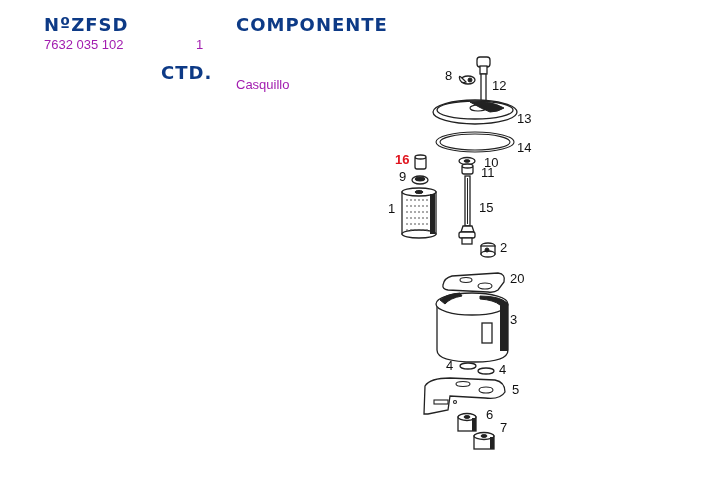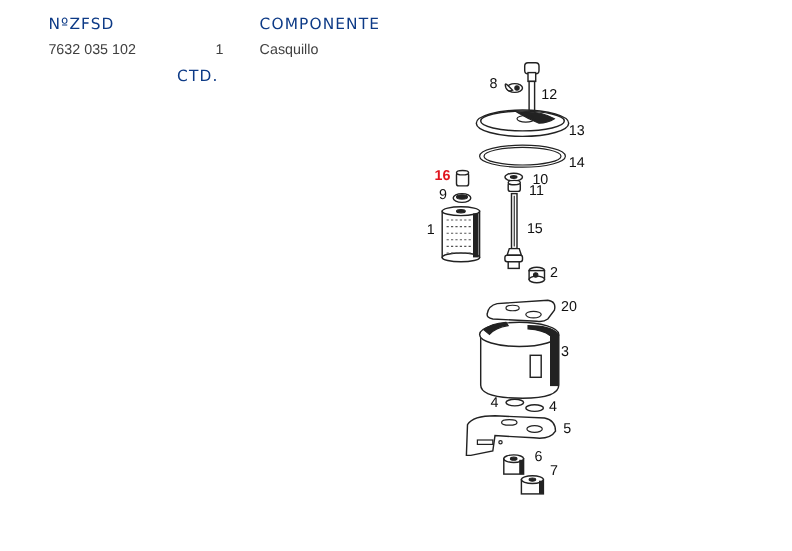--- a/index.html
+++ b/index.html
@@ -1,26 +1,26 @@
 <!DOCTYPE html>
 <html><head>
   <meta charset="utf-8">
   <style>
     html, body { margin: 0; padding: 0; background: #ffffff; }
     body { width: 720px; height: 501px; position: relative; overflow: hidden;
       font-family: "Liberation Sans", sans-serif; }
-    .hdr { position: absolute; top: 14px; font-weight: normal; font-size: 14px;
+    .hdr { position: absolute; top: 14px; font-weight: bold; font-size: 18px;
       color: #0d3a86; letter-spacing: 1px; font-family: "DejaVu Sans", sans-serif; }
-    .val { position: absolute; top: 37px; font-size: 13px; color: #404040; }
+    .val { position: absolute; top: 37px; font-size: 13px; color: #a21caf; }
     #h-num { left: 44px; }
     #h-qty { left: 161px; margin-top: 48px; }
     #h-comp { left: 236px; text-align: center; }
     #v-num { left: 44px; }
     #v-qty { left: 196px; }
-    #v-comp { left: 236px; }
+    #v-comp { left: 236px; margin-top: 40px; }
     svg.diagram { position: absolute; left: 0; top: 0; }
     .lbl { font-family: "Liberation Sans", sans-serif; font-size: 13px; fill: #111; }
     .lbl.red { fill: #e0141e; font-weight: bold; }
     .part { fill: #fff; stroke: #222; stroke-width: 1.3; }
     .dark { fill: #222; stroke: #222; }
     .thin { fill: none; stroke: #222; stroke-width: 1.1; }
   </style>
 </head>
 <body>
 

